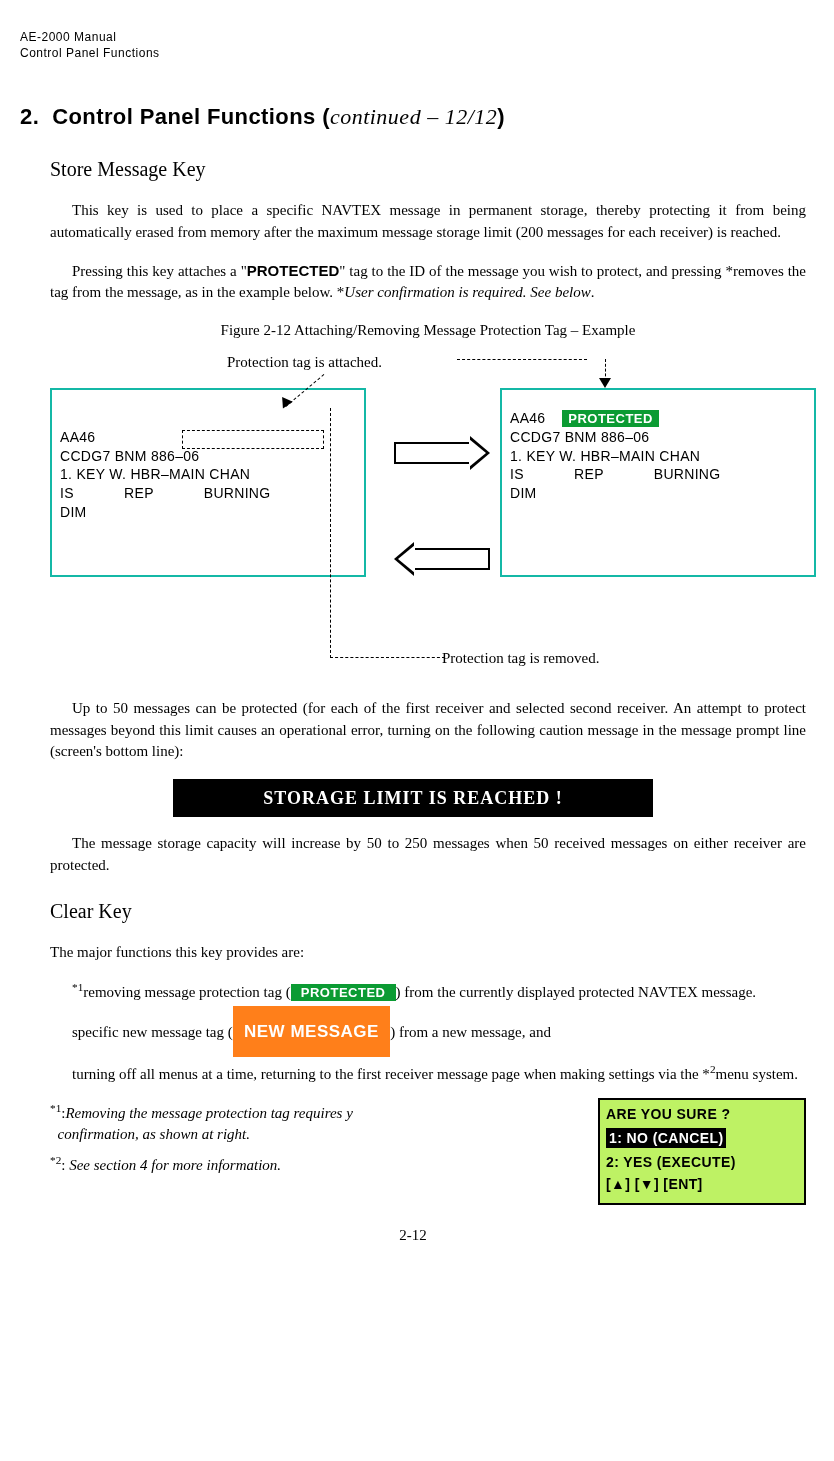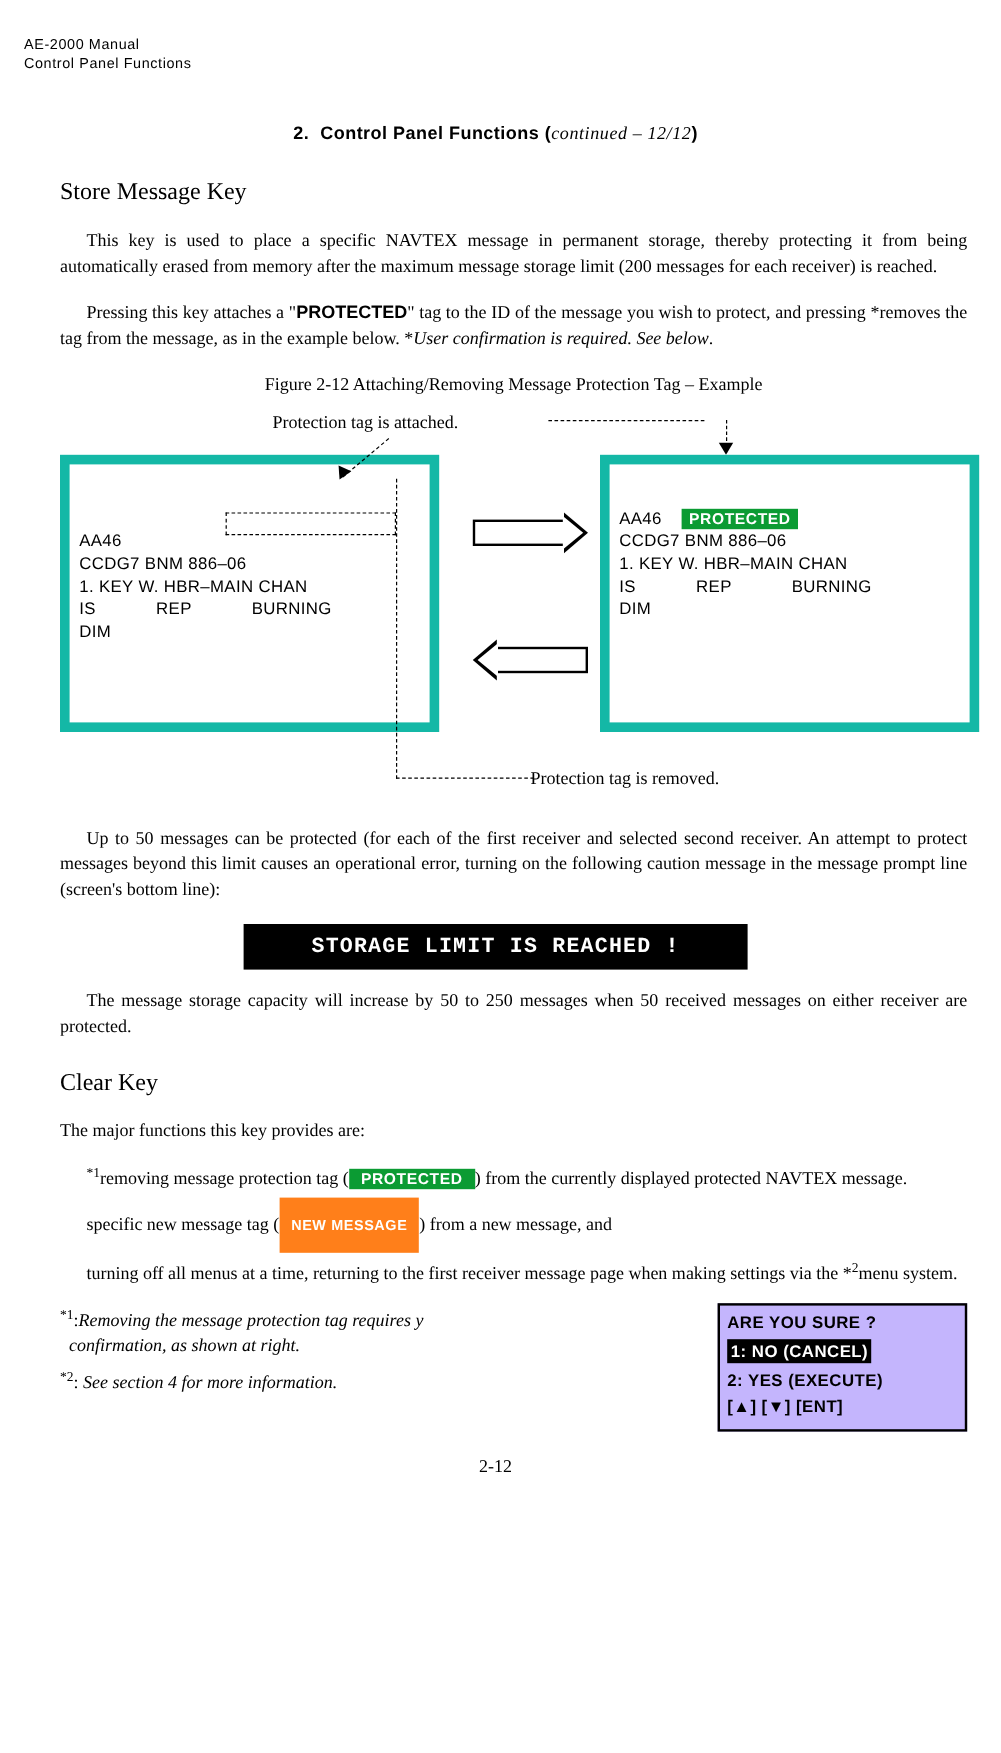--- a/index.html
+++ b/index.html
@@ -16,24 +16,23 @@
   .header-right {
     font-family: Arial, sans-serif;
     font-size: 12px;
     letter-spacing: 0.5px;
     line-height: 1.3;
     margin-bottom: 40px;
   }
   .section-title {
     font-family: Arial, sans-serif;
     font-weight: bold;
-    font-size: 15px;
+    font-size: 22px;
     letter-spacing: 0.4px;
     margin-bottom: 22px;
-    text-align: center;
   }
   .section-title .continued {
     font-family: Georgia, serif;
     font-style: italic;
     font-weight: normal;
     letter-spacing: 0.5px;
   }
   .subheading {
     font-family: Georgia, serif;
     font-size: 20px;
@@ -71,24 +70,24 @@
     left: 177px;
     top: 0;
   }
   .tag-removed-label {
     position: absolute;
     left: 392px;
     top: 296px;
   }
   .screen-box {
     position: absolute;
-    border: 8px solid #14b8a6;
+    border: 2px solid #14b8a6;
     width: 316px;
-    height: 231px;
-    padding: 17px 8px;
+    height: 189px;
+    padding: 0 8px;
     box-sizing: border-box;
     font-family: Arial, sans-serif;
     font-size: 14px;
     letter-spacing: 0.3px;
     white-space: pre;
     line-height: 1.35;
   }
   .screen-left { left: 0; top: 36px; }
   .screen-right { left: 450px; top: 36px; }
   .protected-badge {
@@ -99,21 +98,21 @@
     padding: 1px 6px;
     font-size: 13px;
     letter-spacing: 0.5px;
   }
   .newmsg-badge {
     background: #ff7f1a;
     color: #fff;
     font-family: Arial, sans-serif;
     font-weight: bold;
     padding: 16px 6px;
-    font-size: 12px;
+    font-size: 17px;
     letter-spacing: 0.5px;
   }
   .dashed-box {
     position: absolute;
     border: 1.5px dashed #000;
     width: 140px;
     height: 17px;
     left: 130px;
     top: 40px;
   }
@@ -235,27 +234,27 @@
     top: 54px;
     width: 50px;
     height: 1px;
     border-top: 1.5px dashed #000;
     transform: rotate(-40deg);
     transform-origin: left center;
   }
   .warning-bar {
     background: #000;
     color: #fff;
-    font-family: Liberation Mono, monospace;
+    font-family: Liberation Serif, serif;
     font-weight: bold;
     font-size: 18px;
     letter-spacing: 1px;
     text-align: center;
     padding: 6px 0;
-    width: 420px;
+    width: 480px;
     margin: 8px auto 12px auto;
   }
   .clear-section {
     margin-top: 20px;
   }
   .notes-area {
     position: relative;
     margin: 14px 0 0 30px;
   }
   .note-line {
@@ -271,21 +270,21 @@
     position: absolute;
     right: 0;
     top: -2px;
     border: 2px solid #000;
     width: 192px;
     padding: 4px 6px 6px 6px;
     font-family: Arial, sans-serif;
     font-size: 14px;
     font-weight: bold;
     letter-spacing: 0.4px;
-    background:#c4b5fd;
+    background:#bef264;
   }
   .confirm-box .q {
     margin-bottom: 4px;
   }
   .confirm-box .sel {
     background: #000;
     color: #fff;
     display: inline-block;
     padding: 0 3px;
     margin-bottom: 2px;

